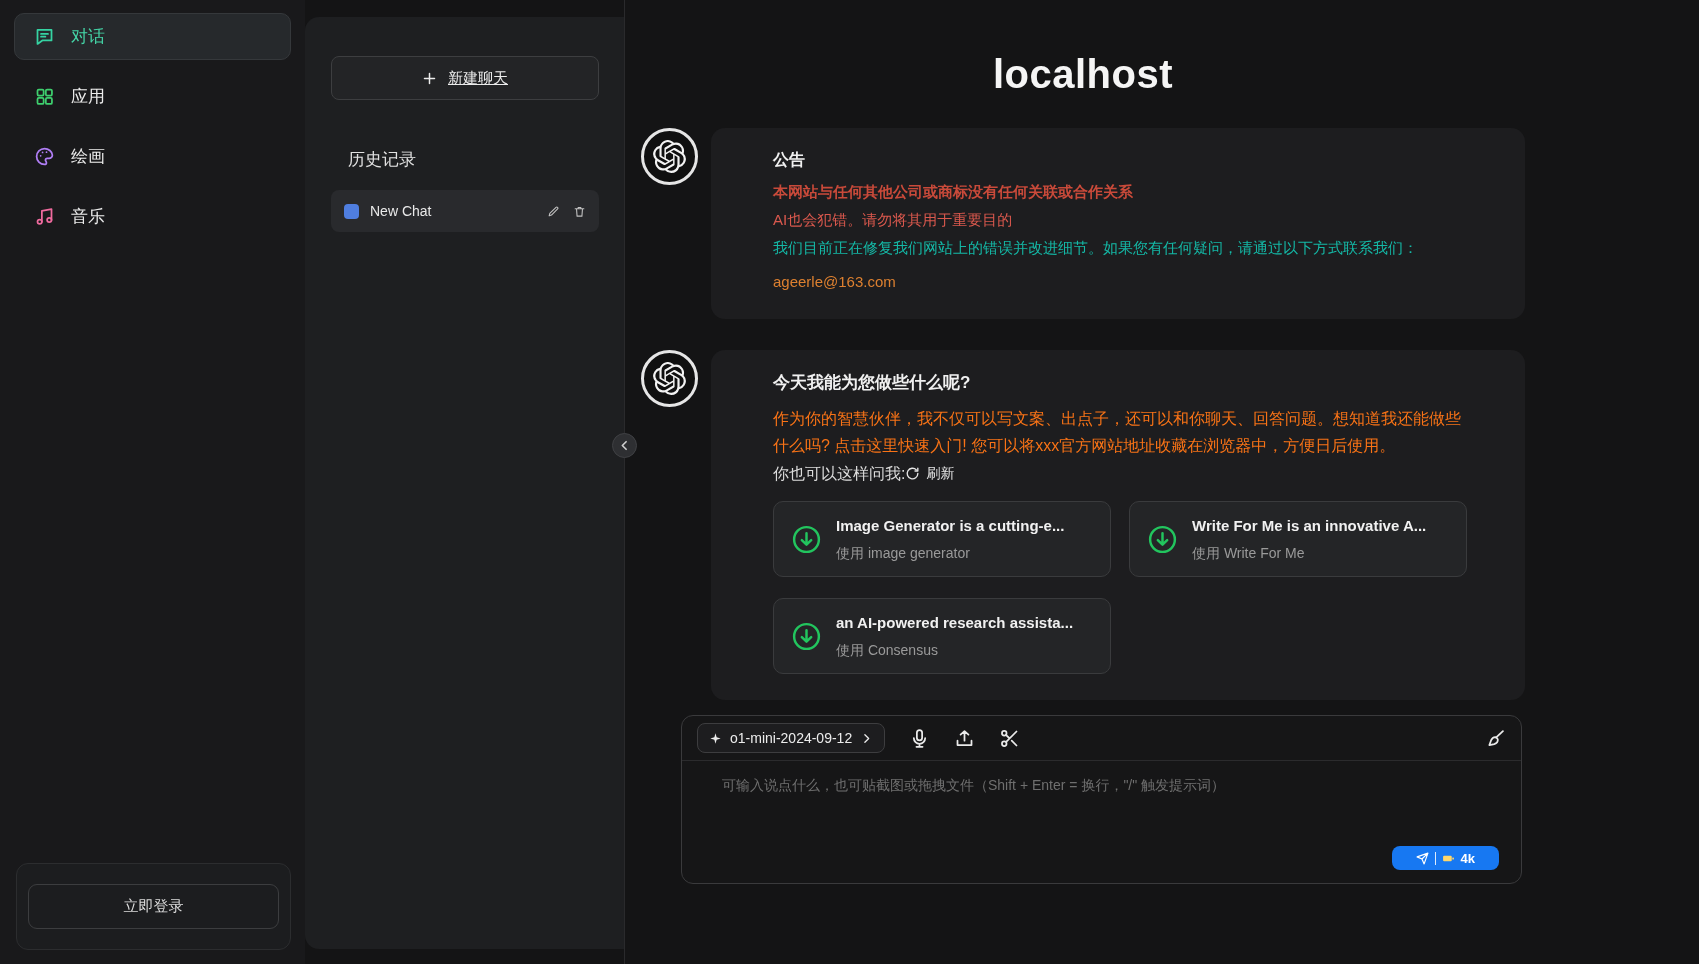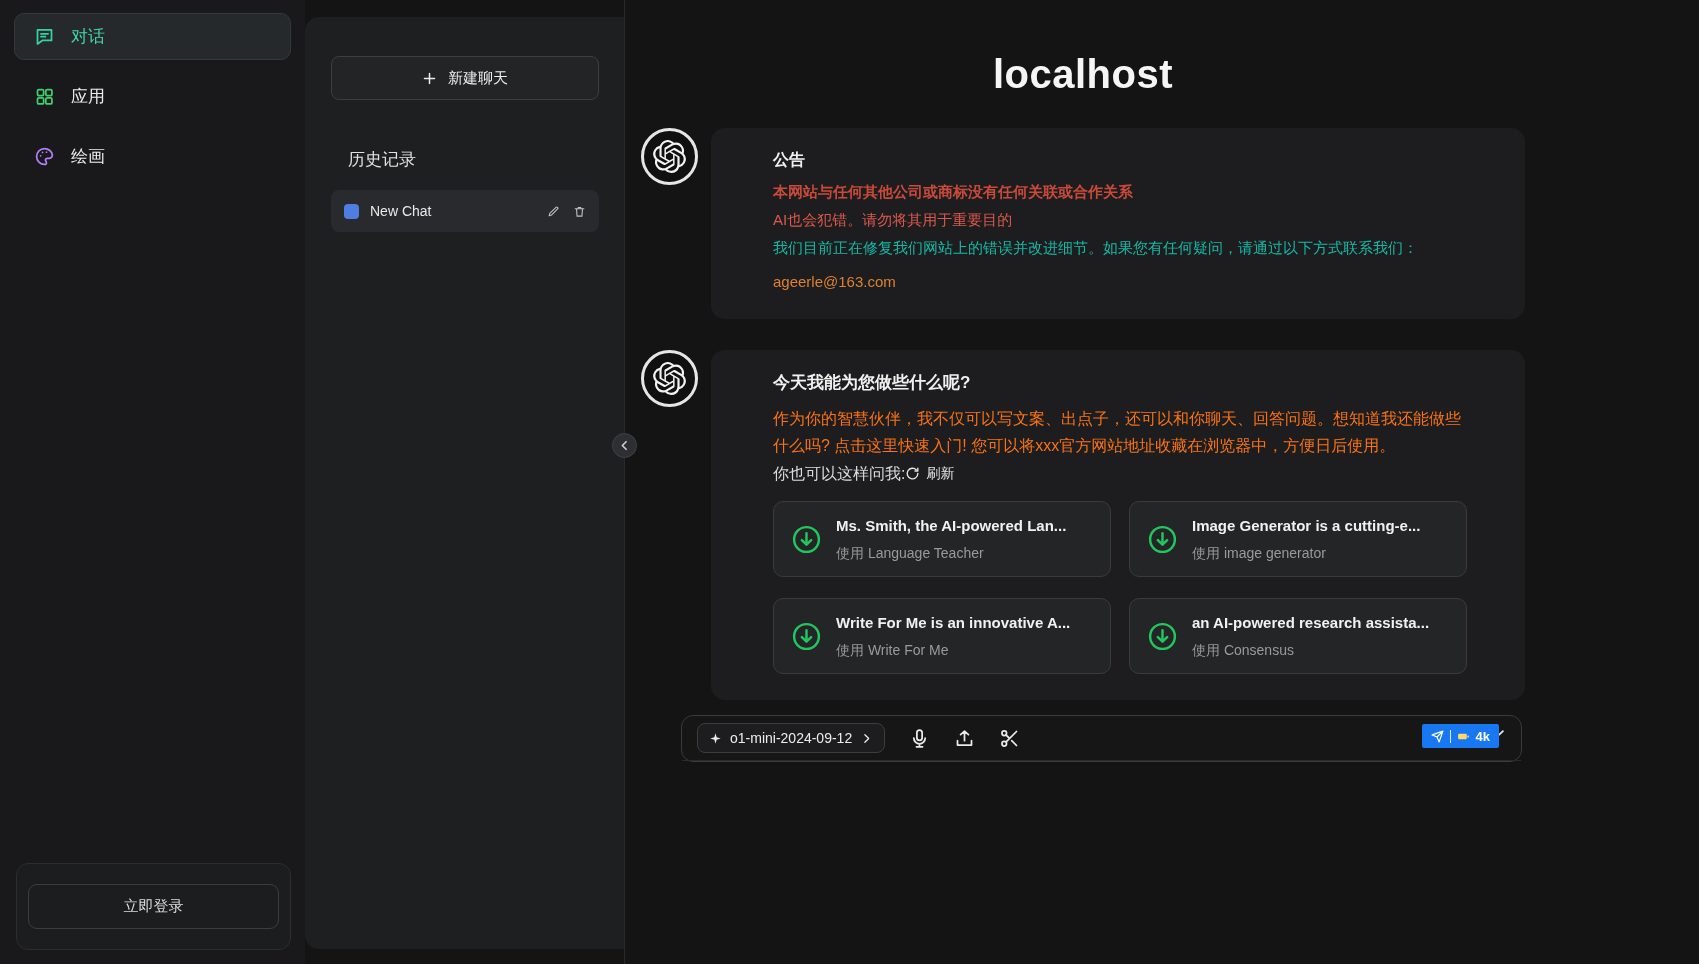--- a/index.html
+++ b/index.html
@@ -41,21 +41,21 @@
     color: #dcdcdc; font-size: 15px; cursor: pointer;
     font-family: inherit;
   }
 
   
   .chat-panel-wrap { width: 320px; background: #141415; padding: 17px 0 15px; flex-shrink: 0; border-right: 1px solid #2a2a2c; }
   .chat-panel { height: 100%; background: #1e1f21; border-radius: 14px 0 0 14px; padding: 39px 25px 0 26px; }
   .new-chat-button {
     width: 100%; height: 44px; display: flex; align-items: center; justify-content: center; gap: 11px;
     background: #232426; border: 1px solid #3d3e40; border-radius: 8px;
-    color: #ececec; font-size: 15px; cursor: pointer; font-family: inherit;
+    color: #ececec; font-size: 15px; cursor: pointer; font-family: inherit; text-decoration: underline;
   }
   .new-chat-button svg { width: 15px; height: 15px; }
   .history-title { margin: 48px 0 0 17px; font-size: 17px; color: #e2e2e2; }
   .chat-item {
     margin-top: 19px; height: 42px; background: #292a2d; border-radius: 8px;
     display: flex; align-items: center; gap: 11px; padding: 0 13px; cursor: pointer;
   }
   .chat-item-swatch { width: 15px; height: 15px; border-radius: 4px; background: #4f7ee0; flex-shrink: 0; }
   .chat-item-title { flex: 1; font-size: 14px; color: #e9e9e9; }
   .chat-item-actions { display: flex; gap: 13px; color: #c2c2c2; }
@@ -130,22 +130,22 @@
   .tool-icon svg { width: 21px; height: 21px; }
   .tool-spacer { flex: 1; }
   .composer-input {
     width: 100%; height: 118px; background: transparent; border: none; outline: none;
     resize: none; padding: 16px 24px 0 40px; font-size: 14px; color: #e6e6e6;
     font-family: inherit;
   }
   .composer-input::placeholder { color: #6f6f6f; }
   .send-badge {
     position: absolute; right: 22px; bottom: 13px;
-    background: #1778f2; border-radius: 2px; height: 24px;
-    display: flex; align-items: center; gap: 6px; padding: 0 9px;
+    background: #1778f2; border-radius: 8px; height: 24px;
+    display: flex; align-items: center; gap: 6px; padding: 0 24px;
     color: #ffffff; font-size: 13px; font-weight: bold; cursor: pointer; border: none; font-family: inherit;
   }
   .send-badge svg { width: 13px; height: 13px; }
   .badge-divider { width: 1px; height: 13px; background: rgba(255,255,255,.85); }
   .battery { color: #ffd76a; display: inline-flex; }
 </style>
 </head>
 <body>
 
 <div class="app">
@@ -174,20 +174,30 @@
     <div class="nav-item">
       <span class="nav-icon c-purple">
         <svg viewBox="0 0 24 24" fill="none" stroke="currentColor" stroke-width="2" stroke-linecap="round" stroke-linejoin="round">
             <path d="M12 3a9 9 0 1 0 0 18c1.4 0 2.2-.9 2.2-2 0-.6-.3-1.1-.6-1.5-.3-.4-.5-.8-.5-1.3 0-1.1.9-2 2-2h2.1A3.8 3.8 0 0 0 21 10.3C20.6 6.2 16.7 3 12 3z"></path>
             <circle cx="7.6" cy="11.2" r="1" fill="currentColor" stroke="none"></circle>
             <circle cx="9.8" cy="7.4" r="1" fill="currentColor" stroke="none"></circle>
             <circle cx="14.3" cy="7" r="1" fill="currentColor" stroke="none"></circle>
           </svg>
       </span>
       <span class="nav-label">绘画</span>
+    </div>
+    <div class="nav-item">
+      <span class="nav-icon c-pink">
+        <svg viewBox="0 0 24 24" fill="none" stroke="currentColor" stroke-width="2" stroke-linecap="round" stroke-linejoin="round">
+            <path d="M9 18V5.5L20 3.5V16"></path>
+            <circle cx="6.5" cy="18" r="2.5"></circle>
+            <circle cx="17.5" cy="16" r="2.5"></circle>
+          </svg>
+      </span>
+      <span class="nav-label">音乐</span>
     </div>
 
     <div class="login-panel">
       <button class="login-button">立即登录</button>
     </div>
   </aside>
 
   <section class="chat-panel-wrap">
     <div class="chat-panel">
       <button class="new-chat-button">
@@ -255,32 +265,20 @@
             <button class="refresh-button">
               <svg viewBox="0 0 24 24" fill="none" stroke="currentColor" stroke-width="2.2" stroke-linecap="round" stroke-linejoin="round">
                   <path d="M20.5 12a8.5 8.5 0 1 1-2.3-5.8"></path>
                   <polyline points="20.5 3.5 20.5 8 16 8"></polyline>
                 </svg>
               <span>刷新</span>
             </button>
           </div>
 
           <div class="suggestion-grid">
-            <div class="suggestion-card">
-              <span class="suggestion-icon">
-                  <svg viewBox="0 0 24 24" fill="none" stroke="currentColor" stroke-width="1.8" stroke-linecap="round" stroke-linejoin="round">
-                    <circle cx="12" cy="12" r="9"></circle>
-                    <path d="M12 7.5v8M8.6 12.4l3.4 3.4 3.4-3.4"></path>
-                  </svg>
-                </span>
-              <span class="suggestion-texts">
-                <span class="suggestion-title" style="display:block">Ms. Smith, the AI-powered Lan...</span>
-                <span class="suggestion-sub" style="display:block">使用 Language Teacher</span>
-              </span>
-            </div>
             <div class="suggestion-card">
               <span class="suggestion-icon">
                   <svg viewBox="0 0 24 24" fill="none" stroke="currentColor" stroke-width="1.8" stroke-linecap="round" stroke-linejoin="round">
                     <circle cx="12" cy="12" r="9"></circle>
                     <path d="M12 7.5v8M8.6 12.4l3.4 3.4 3.4-3.4"></path>
                   </svg>
                 </span>
               <span class="suggestion-texts">
                 <span class="suggestion-title" style="display:block">Image Generator is a cutting-e...</span>
                 <span class="suggestion-sub" style="display:block">使用 image generator</span>
@@ -345,20 +343,21 @@
               </svg>
           </button>
           <span class="tool-spacer"></span>
           <button class="tool-icon">
             <svg viewBox="0 0 24 24" fill="none" stroke="currentColor" stroke-width="2" stroke-linecap="round" stroke-linejoin="round">
                 <path d="M20.5 3.5L12.5 11"></path>
                 <path d="M12.8 10.6c-2.2-.4-4.8 1-5.9 3.6L5 19.6l5.6-1.2c2.7-.8 4.3-3.3 4-5.6z"></path>
               </svg>
           </button>
         </div>
+        <textarea class="composer-input" placeholder="可输入说点什么，也可贴截图或拖拽文件（Shift + Enter = 换行，&quot;/&quot; 触发提示词）" style=""></textarea>
         <button class="send-badge">
           <svg viewBox="0 0 24 24" fill="none" stroke="currentColor" stroke-width="2.2" stroke-linecap="round" stroke-linejoin="round">
               <path d="M22 2L11 13M22 2L15 22l-4-9-9-4z"></path>
             </svg>
           <span class="badge-divider"></span>
           <span class="battery">
             <svg viewBox="0 0 24 24" width="13" height="13" fill="currentColor">
                 <rect x="2" y="7" width="16" height="10" rx="2"></rect>
                 <rect x="19" y="10" width="3" height="4" rx="1"></rect>
               </svg>

